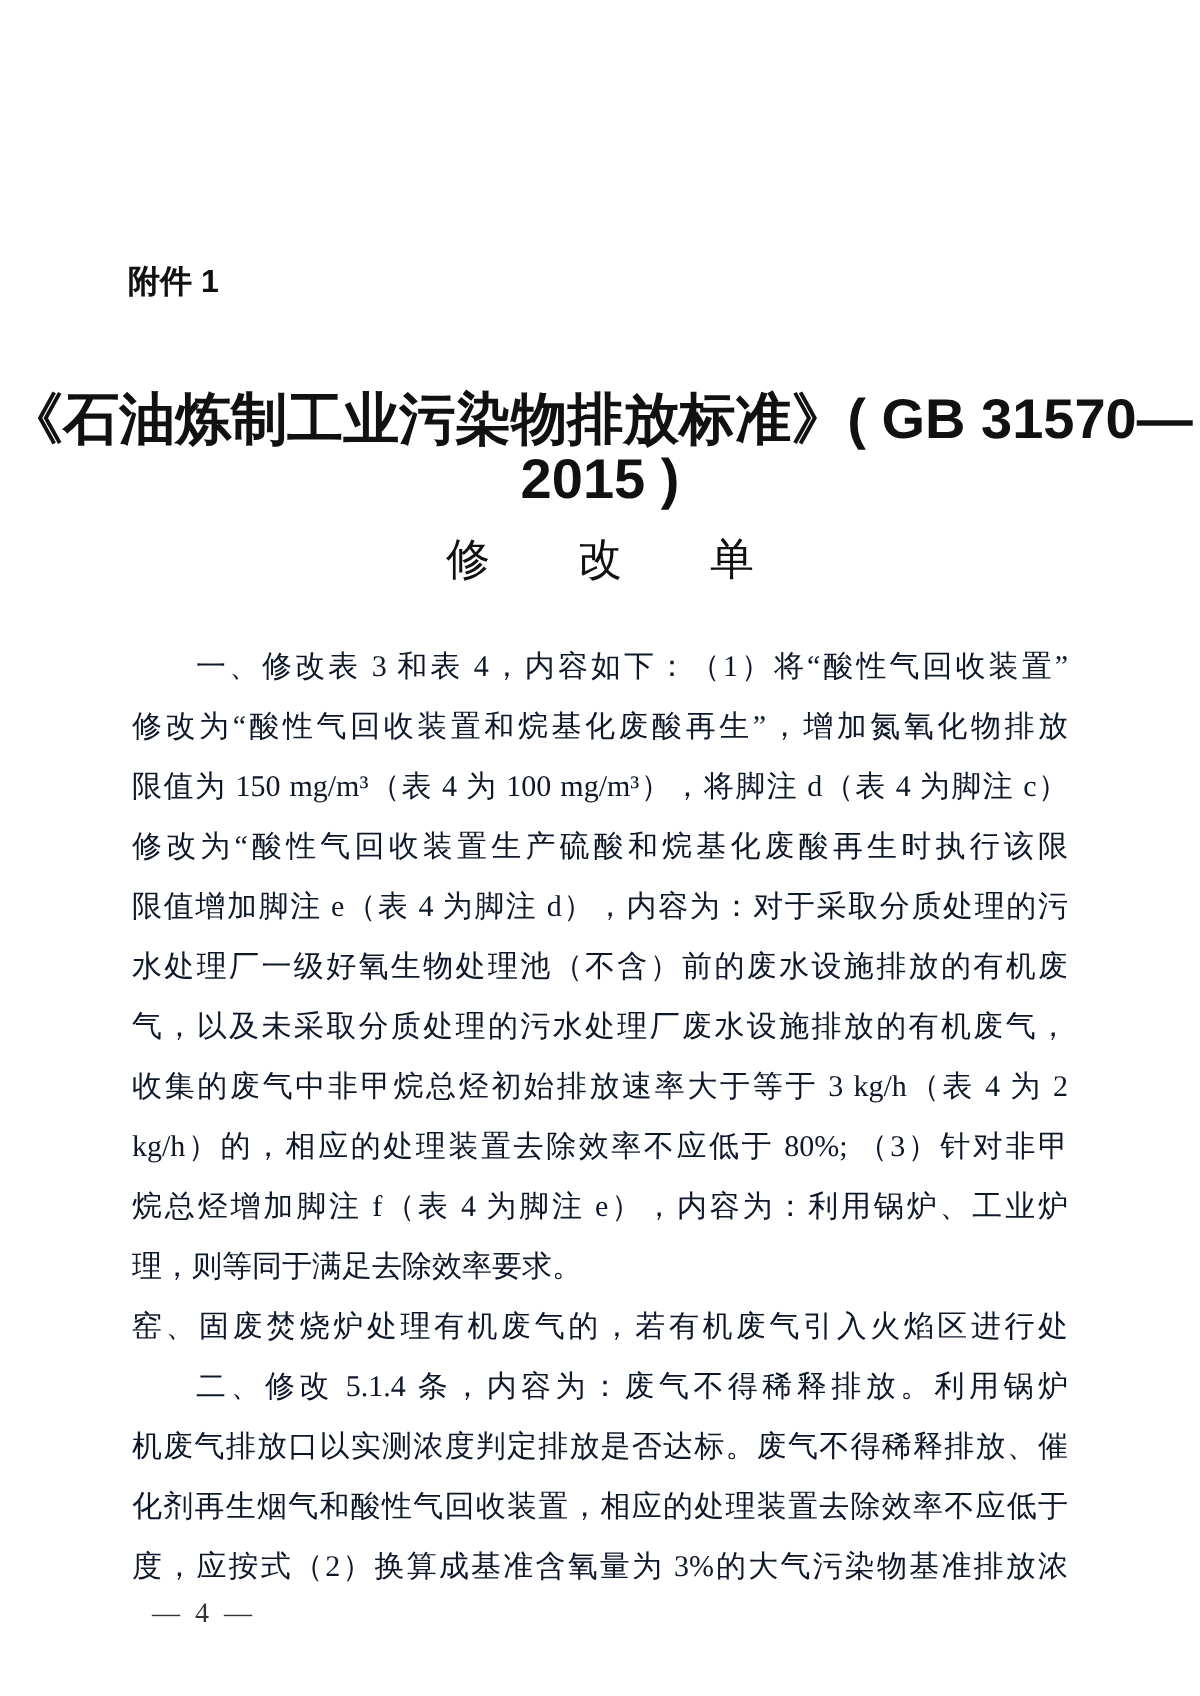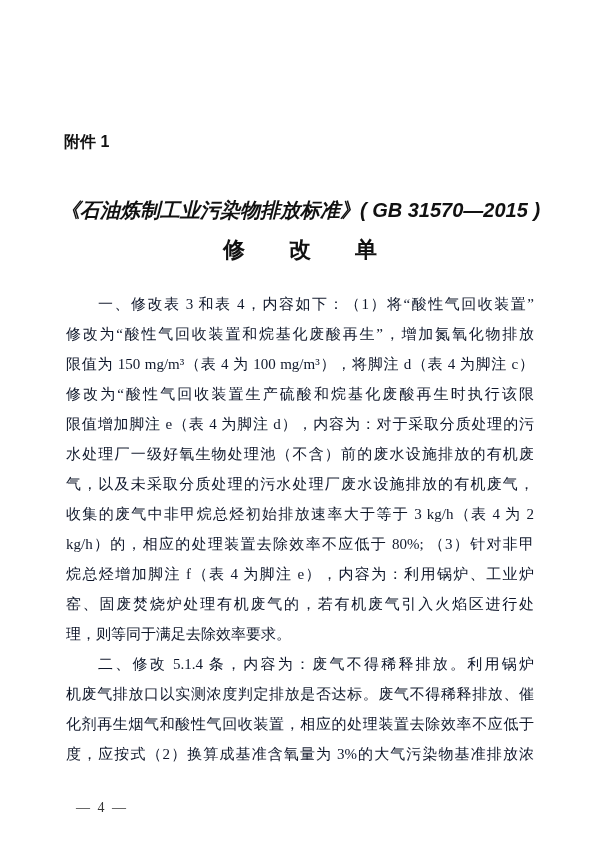--- a/index.html
+++ b/index.html
@@ -20,30 +20,29 @@
     font-weight: bold;
     font-size: 16px;
     line-height: 22px;
     color: #111111;
   }
   .title {
     margin-top: 42px;
     text-align: center;
     font-family: "Liberation Sans", "DejaVu Sans", sans-serif;
     font-weight: bold;
-    font-size: 20px;
+    font-size: 28px;
     line-height: 30px;
     color: #111111;
-    font-style: italic;
   }
   .subtitle {
     margin-top: 10px;
     text-align: center;
     font-family: "Liberation Sans", "DejaVu Sans", sans-serif;
-    font-weight: bold;
+    font-weight: normal;
     font-size: 22px;
     line-height: 30px;
     color: #111111;
   }
   .body {
     margin-top: 24px;
     margin-left: 66px;
     width: 468px;
     font-family: "Liberation Serif", "DejaVu Serif", serif;
     font-size: 15px;
@@ -86,22 +85,22 @@
     <div class="line first">一、修改表 3 和表 4，内容如下：（1）将“酸性气回收装置”</div>
     <div class="line">修改为“酸性气回收装置和烷基化废酸再生”，增加氮氧化物排放</div>
     <div class="line">限值为 150 mg/m³（表 4 为 100 mg/m³），将脚注 d（表 4 为脚注 c）</div>
     <div class="line">修改为“酸性气回收装置生产硫酸和烷基化废酸再生时执行该限</div>
     <div class="line">限值增加脚注 e（表 4 为脚注 d），内容为：对于采取分质处理的污</div>
     <div class="line">水处理厂一级好氧生物处理池（不含）前的废水设施排放的有机废</div>
     <div class="line">气，以及未采取分质处理的污水处理厂废水设施排放的有机废气，</div>
     <div class="line">收集的废气中非甲烷总烃初始排放速率大于等于 3 kg/h（表 4 为 2</div>
     <div class="line">kg/h）的，相应的处理装置去除效率不应低于 80%; （3）针对非甲</div>
     <div class="line">烷总烃增加脚注 f（表 4 为脚注 e），内容为：利用锅炉、工业炉</div>
+    <div class="line para-end">理，则等同于满足去除效率要求。</div>
     <div class="line">窑、固废焚烧炉处理有机废气的，若有机废气引入火焰区进行处</div>
-    <div class="line para-end">理，则等同于满足去除效率要求。</div>
 
     <div class="line first">二、修改 5.1.4 条，内容为：废气不得稀释排放。利用锅炉</div>
     <div class="line">机废气排放口以实测浓度判定排放是否达标。废气不得稀释排放、催</div>
     <div class="line">化剂再生烟气和酸性气回收装置，相应的处理装置去除效率不应低于</div>
     <div class="line">度，应按式（2）换算成基准含氧量为 3%的大气污染物基准排放浓</div>
 
   </div>
 
   <div class="footer">— 4 —</div>
 

